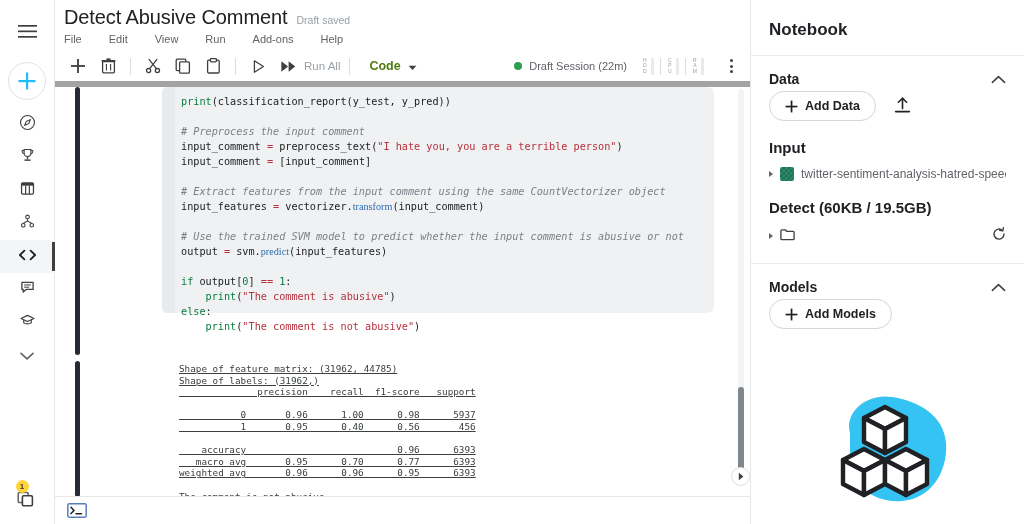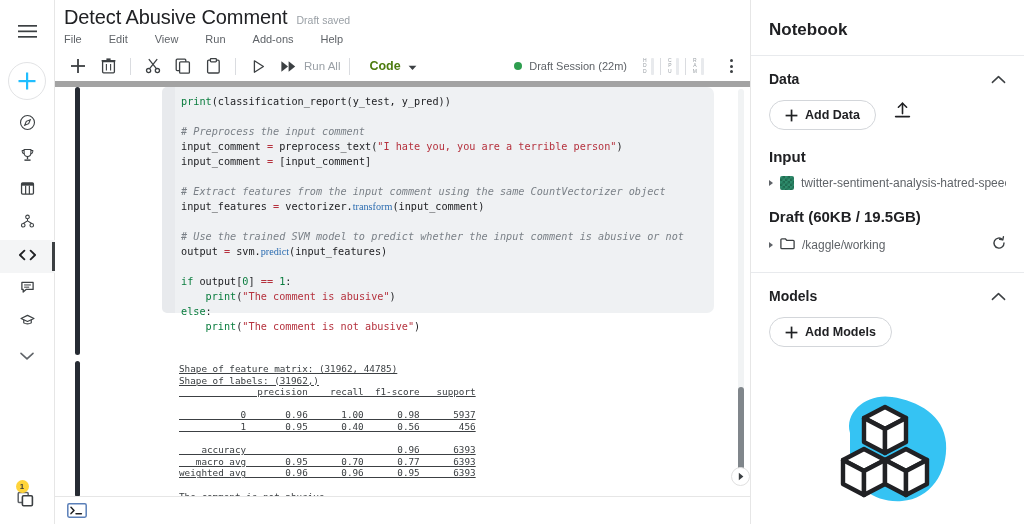--- a/index.html
+++ b/index.html
@@ -166,21 +166,21 @@
   .rp-title { padding:20px 18px 15px 18px; font-size:17px; font-weight:bold; color:#202124; }
   .rp-divider { height:1px; background:#e8eaed; }
   .rp-sec { padding:14px 18px 4px 18px; }
   .rp-sec-head { display:flex; align-items:center; justify-content:space-between; cursor:pointer; }
   .rp-sec-title { font-size:14px; font-weight:bold; color:#202124; }
   .pill {
     display:inline-flex; align-items:center; gap:7px;
     height:30px; padding:0 15px; border:1px solid #d3d6da; border-radius:16px;
     background:#fff; cursor:pointer; font-size:12.5px; font-weight:bold; color:#202124;
   }
-  .rp-row-btns { display:flex; gap:16px; margin-top:12px; }
+  .rp-row-btns { display:flex; align-items:center; gap:16px; margin-top:3px; }
   .upload-btn { width:22px; height:22px; display:flex; align-items:center; justify-content:center; cursor:pointer; }
   .rp-subhead { font-size:15px; font-weight:bold; color:#202124; margin-top:18px; }
   .rp-item { display:flex; align-items:center; gap:7px; margin-top:11px; cursor:pointer; }
   .rp-item-text {
     font-size:12px; color:#5f6368; white-space:nowrap; overflow:hidden;
     flex:1; text-overflow:clip;
   }
   .tri { width:0; height:0; border-left:4px solid #5f6368; border-top:3.5px solid transparent;
          border-bottom:3.5px solid transparent; flex:none; cursor:pointer; }
   .ds-chip {
@@ -512,29 +512,28 @@
         </div>
       </div>
 
       <div class="rp-subhead">Input</div>
       <div class="rp-item">
         <span class="tri"></span>
         <span class="ds-chip"></span>
         <span class="rp-item-text">twitter-sentiment-analysis-hatred-speech</span>
       </div>
 
-      <div class="rp-subhead">Draft (60KB / 19.5GB)</div>
+      <div class="rp-subhead">Detect (60KB / 19.5GB)</div>
       <div class="rp-item">
         <span class="tri"></span>
         <span style="flex:none;">
           <svg width="15" height="13" viewBox="0 0 15 13">
             <path d="M0.9 2.8 a1 1 0 0 1 1 -1 h3.4 l1.4 1.5 h6.4 a1 1 0 0 1 1 1 v6.4 a1 1 0 0 1 -1 1 h-11.2 a1 1 0 0 1 -1 -1 Z" fill="none" stroke="#3c4043" stroke-width="1.3" stroke-linejoin="round"></path>
           </svg>
         </span>
-        <span class="rp-item-text">/kaggle/working</span>
         <span class="refresh-ic">
           <svg width="14" height="14" viewBox="0 0 14 14">
             <path d="M12 7 a5 5 0 1 1 -1.6 -3.6" fill="none" stroke="#3c4043" stroke-width="1.4" stroke-linecap="round"></path>
             <path d="M11.4 0.8 L10.8 3.9 L7.7 3.3" fill="none" stroke="#3c4043" stroke-width="1.4" stroke-linecap="round" stroke-linejoin="round"></path>
           </svg>
         </span>
       </div>
     </div>
 
     <div class="rp-divider" style="margin-top:14px;"></div>

